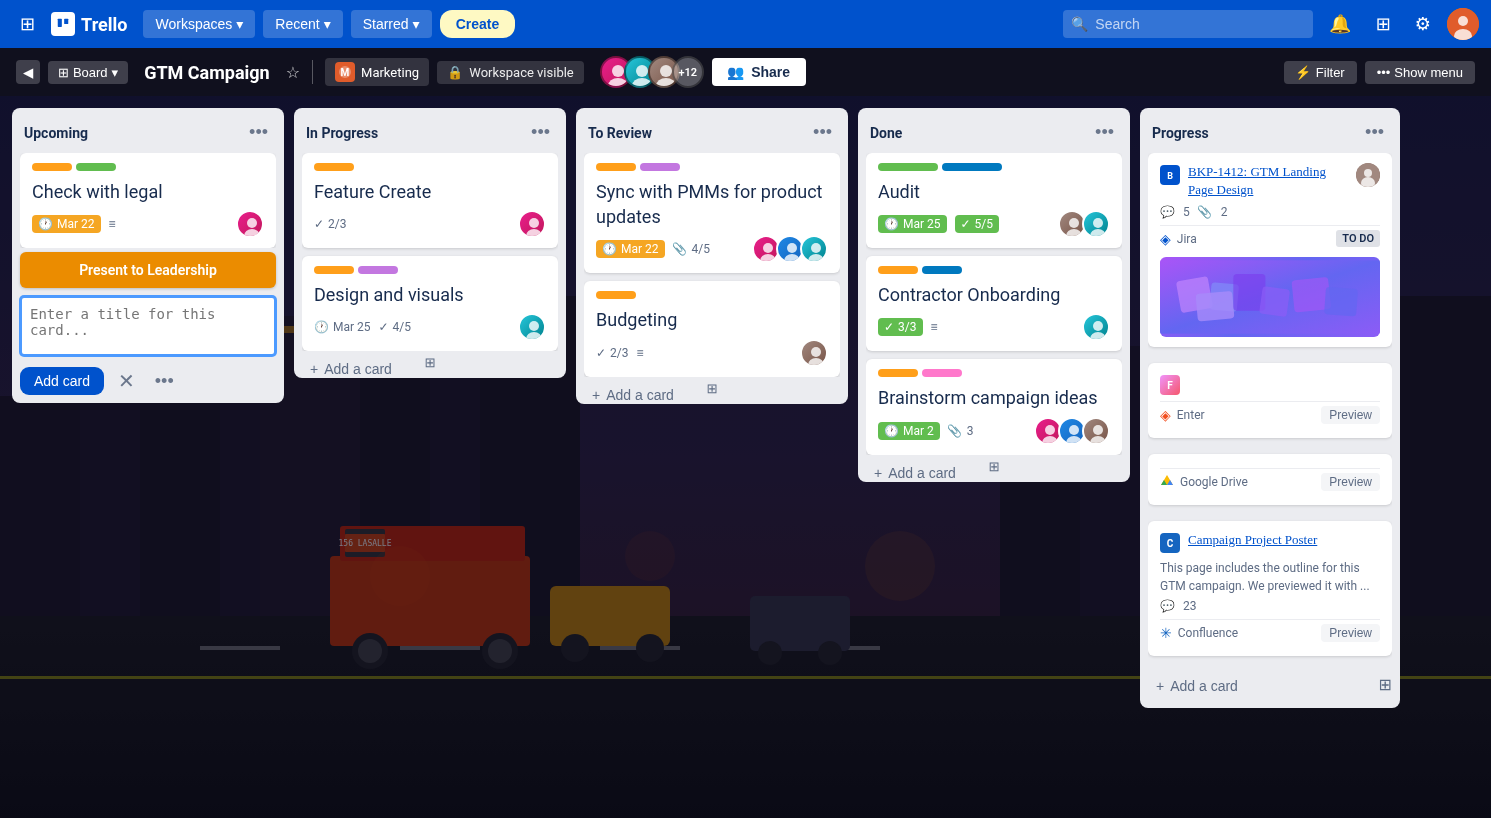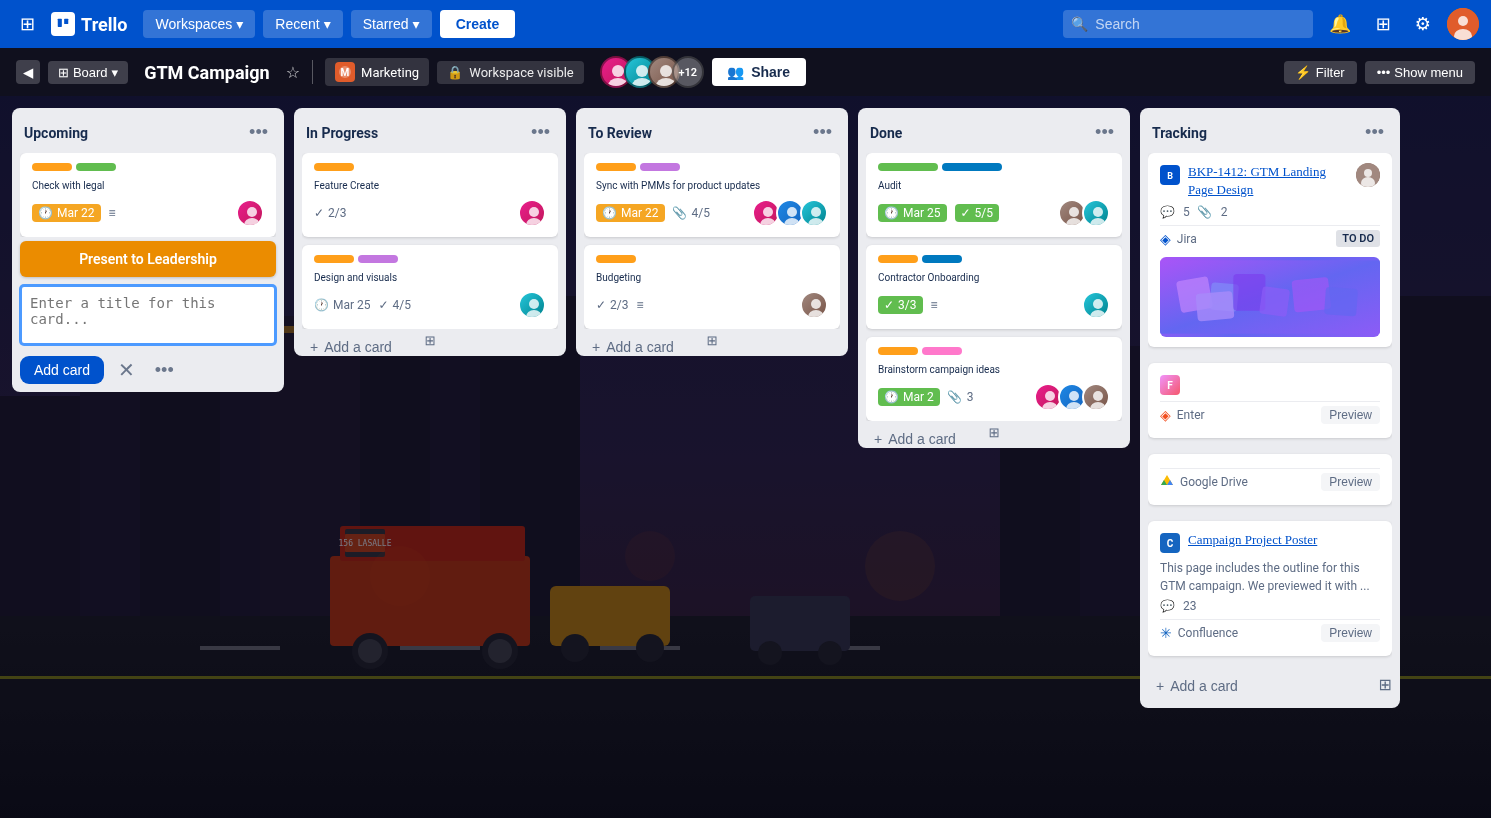--- a/index.html
+++ b/index.html
@@ -12,21 +12,21 @@
       background: #0052cc;
       height: 48px;
       padding: 0 12px;
       gap: 8px;
       position: relative;
       z-index: 10;
     }
     .nav-logo { display: flex; align-items: center; gap: 6px; color: white; font-weight: 700; font-size: 18px; margin-right: 8px; }
     .nav-logo-icon { background: white; color: #0052cc; border-radius: 4px; width: 24px; height: 24px; display: flex; align-items: center; justify-content: center; font-weight: 900; font-size: 14px; }
     .nav-btn { background: rgba(255,255,255,0.2); color: white; border: none; border-radius: 4px; padding: 6px 12px; cursor: pointer; font-size: 14px; display: flex; align-items: center; gap: 4px; }
-    .nav-create-btn { background: #ffffff; color: #0052cc; border: none; border-radius: 4px; padding: 6px 16px; cursor: pointer; font-size: 14px; font-weight: 600; }
+    .nav-create-btn { background: #fef9c3; color: #0052cc; border: none; border-radius: 12px; padding: 6px 16px; cursor: pointer; font-size: 14px; font-weight: 600; }
     .nav-spacer { flex: 1; }
     .nav-search { background: rgba(255,255,255,0.2); border: none; border-radius: 4px; padding: 6px 12px 6px 32px; color: white; font-size: 14px; width: 250px; }
     .nav-search::placeholder { color: rgba(255,255,255,0.7); }
     .nav-search-wrap { position: relative; display: flex; align-items: center; }
     .nav-search-icon { position: absolute; left: 8px; color: rgba(255,255,255,0.8); font-size: 14px; }
     .nav-icon-btn { background: none; border: none; color: white; cursor: pointer; font-size: 18px; padding: 4px 8px; border-radius: 4px; }
     .nav-avatar { width: 32px; height: 32px; border-radius: 50%; background: #e05c2b; display: flex; align-items: center; justify-content: center; color: white; font-size: 13px; font-weight: 600; cursor: pointer; overflow: hidden; }
 
     
     .board-header {
@@ -128,21 +128,21 @@
       border-radius: 6px;
       padding: 10px 12px;
       box-shadow: 0 1px 3px rgba(0,0,0,0.15);
       cursor: pointer;
       position: relative;
     }
 
     .card-labels { display: flex; gap: 4px; margin-bottom: 8px; flex-wrap: wrap; }
     .card-label { height: 8px; border-radius: 4px; min-width: 40px; }
 
-    .card-title { font-size: 10px; color: #172b4d; line-height: 1.4; margin-bottom: 6px; }
+    .card-title { font-size: 18px; color: #172b4d; line-height: 1.4; margin-bottom: 6px; }
     .card-meta { display: flex; align-items: center; gap: 8px; margin-top: 6px; flex-wrap: wrap; }
     .card-badge { display: flex; align-items: center; gap: 4px; font-size: 12px; color: #5e6c84; background: none; }
     .card-badge.warning { background: #f5a623; color: white; border-radius: 4px; padding: 2px 6px; }
     .card-badge.green { background: #61bd4f; color: white; border-radius: 4px; padding: 2px 6px; }
     .card-avatars { display: flex; margin-left: auto; }
     .card-avatar { width: 28px; height: 28px; border-radius: 50%; overflow: hidden; margin-left: -4px; border: 2px solid white; }
     .card-avatar:first-child { margin-left: 0; }
 
     
     .add-card-btn {
@@ -699,21 +699,21 @@
       </div>
       <button class="add-card-btn">
         <span>+</span>
         <span>Add a card</span>
       </button>
       <button style="background:none;border:none;float:right;margin-top:-28px;cursor:pointer;color:#5e6c84;">⊞</button>
     </div>
 
     <div class="list list-tracking">
       <div class="list-header">
-        <span class="list-title">Tracking</span>
+        <span class="list-title">Progress</span>
         <button class="list-menu-btn">•••</button>
       </div>
       <div class="list-cards">
 
         <div class="tracking-card">
           <div class="tracking-card-header">
             <div class="tracking-card-icon" style="background:#0052cc;">
               <svg width="16" height="16" viewBox="0 0 16 16">
                   <circle cx="8" cy="8" r="7" fill="#0052cc"></circle>
                   <text x="8" y="12" text-anchor="middle" fill="white" font-size="9" font-weight="bold">B</text>

